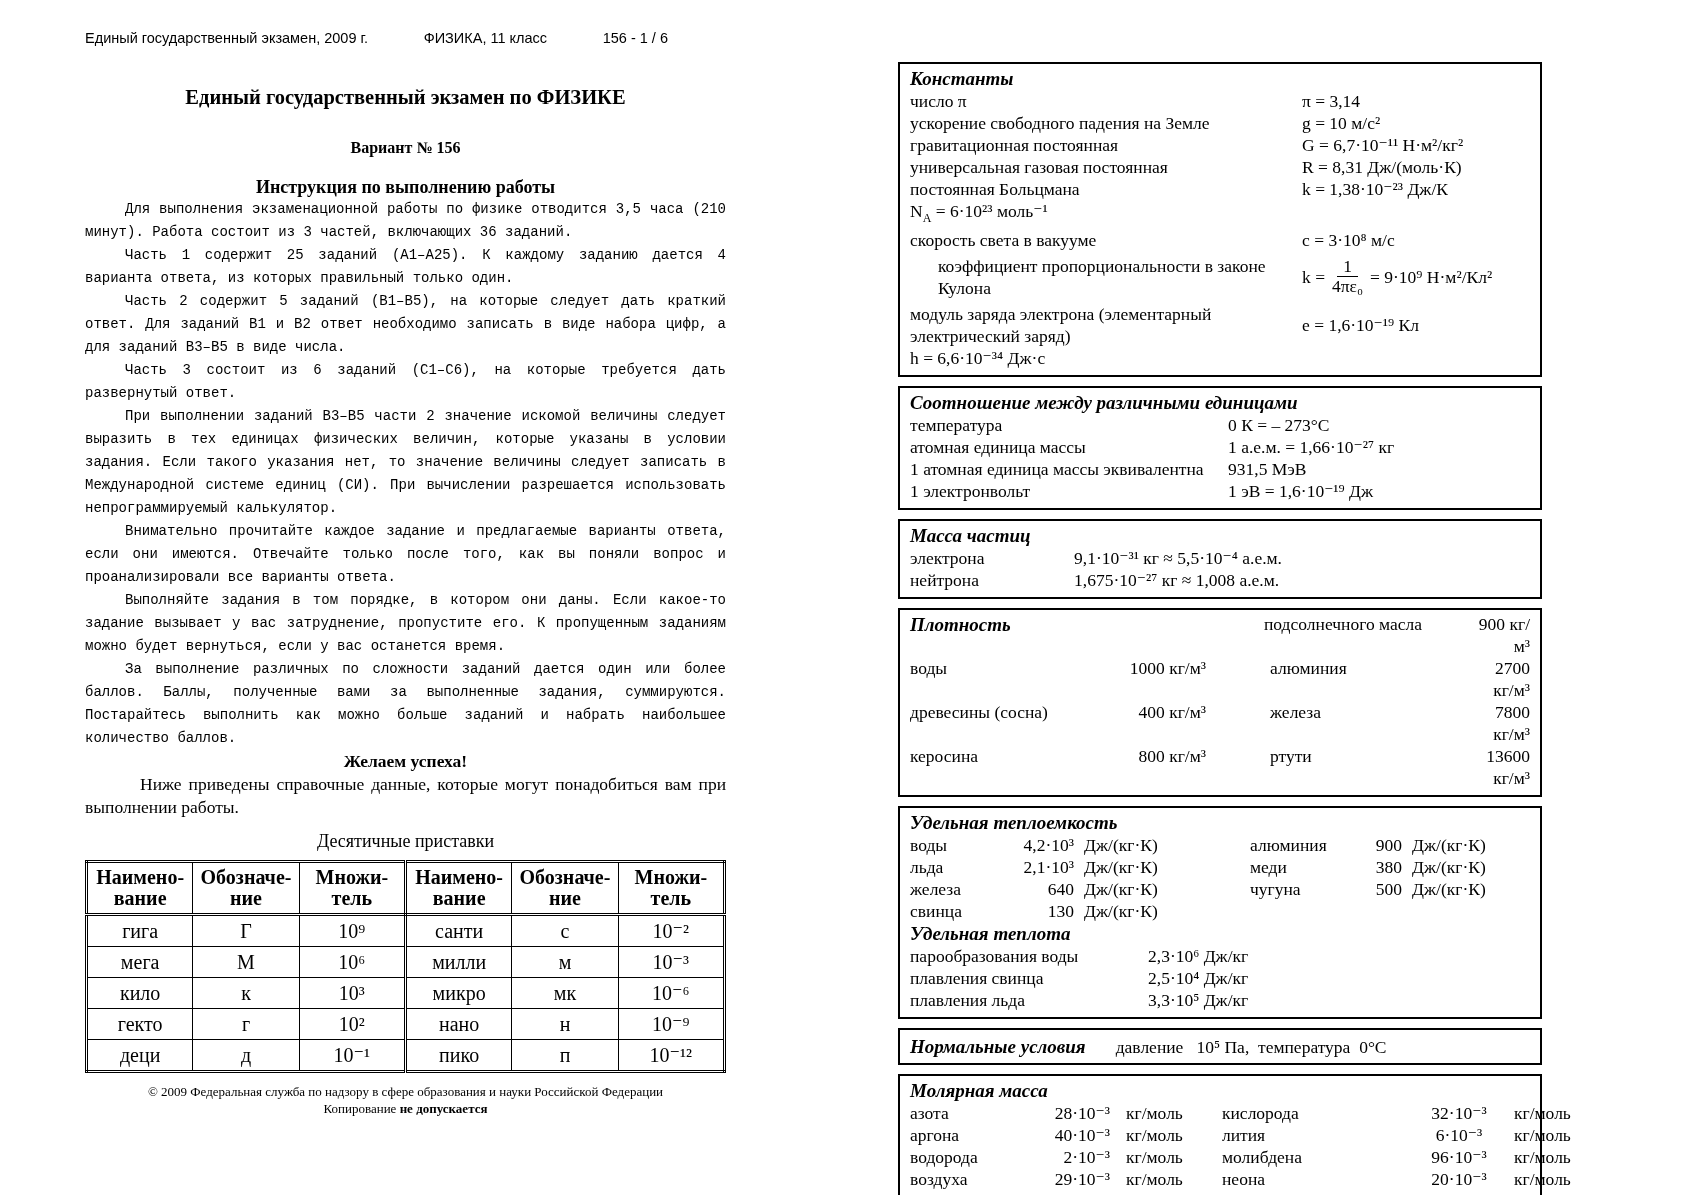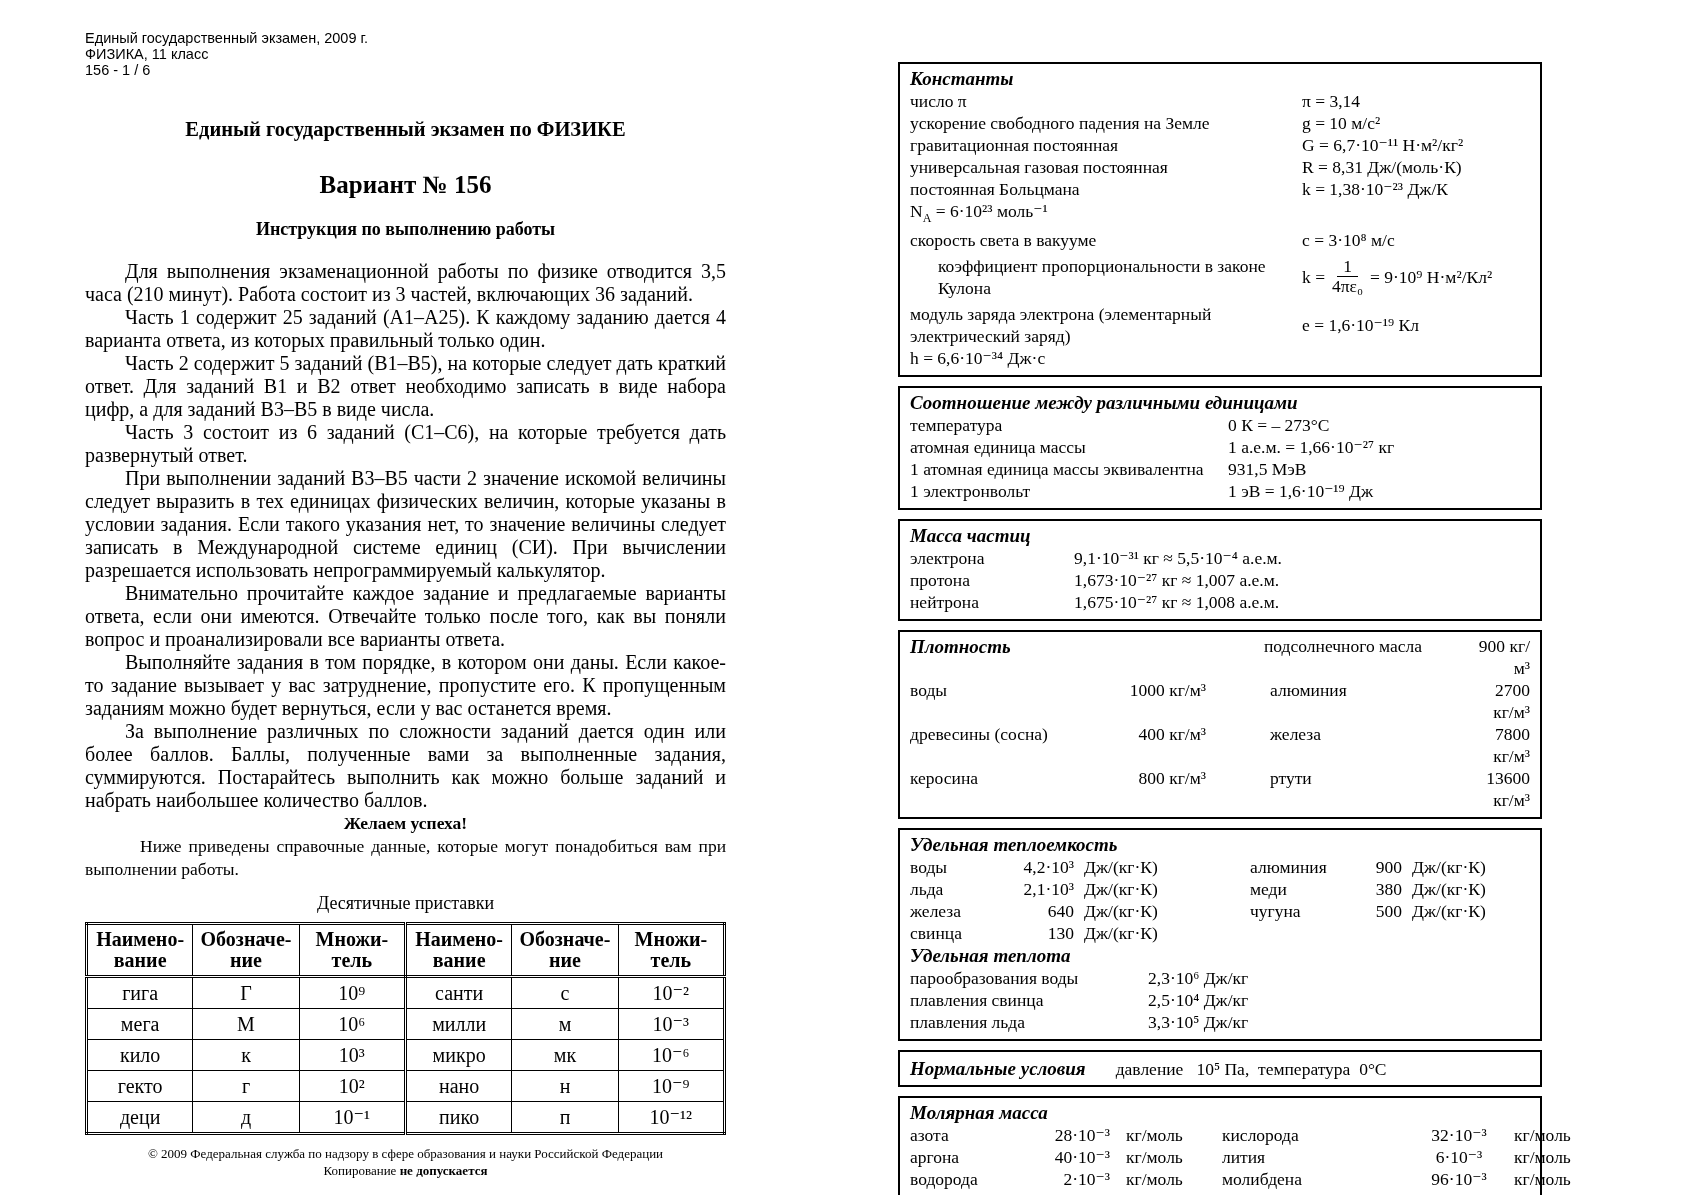--- a/index.html
+++ b/index.html
@@ -3,26 +3,26 @@
 <meta charset="utf-8">
 <style>
   html,body{margin:0;padding:0;}
   body{
     width:1691px;height:1195px;position:relative;background:#ffffff;color:#000;
     font-family:"Liberation Serif","DejaVu Serif",serif;overflow:hidden;
   }
   
   .left-page{position:absolute;left:85px;top:30px;width:641px;}
   .doc-header{display:flex;justify-content:space-between;align-items:baseline;
-    font-family:"Liberation Sans","DejaVu Sans",sans-serif;font-size:14.5px;flex-direction:column;}
+    font-family:"Liberation Sans","DejaVu Sans",sans-serif;font-size:14.5px;}
   .doc-header .hdr-right{margin-right:58px;}
   .main-title{text-align:center;font-weight:bold;font-size:20.5px;margin-top:40px;}
-  .variant{text-align:center;font-weight:bold;font-size:25px;margin-top:30px;}
+  .variant{text-align:center;font-weight:bold;font-size:16px;margin-top:30px;}
   .instr-head{text-align:center;font-weight:bold;font-size:18px;margin-top:20px;}
-  .paras{margin-top:20px;font-size:20px;line-height:23px;}
+  .paras{font-size:14px;line-height:23px;font-family:Liberation Mono, monospace;}
   .paras p{margin:0;text-indent:40px;text-align:justify;}
   .wish{text-align:center;font-weight:bold;font-size:17.5px;line-height:23px;}
   .closing{margin:0;text-indent:55px;text-align:justify;font-size:17.5px;line-height:23px;}
   .tbl-title{text-align:center;font-weight:normal;font-size:18px;margin-top:12px;}
   table.prefix-table{border-collapse:collapse;width:100%;margin-top:8px;text-align:center;}
   table.prefix-table th,table.prefix-table td{border:1px solid #000;font-size:20px;padding:1px 4px;}
   table.prefix-table{border:3px double #000;}
   table.prefix-table th{font-weight:bold;white-space:pre-line;line-height:21px;
     border-bottom:3px double #000;height:48px;width:16.66%;}
   table.prefix-table td{height:28px;}
@@ -244,24 +244,20 @@
     </div>
   </div>
 
   <div class="box particles">
     <div class="box-title">Масса частиц</div>
     <div class="kv">
       <span class="kv-label">электрона</span>
       <span class="kv-value">9,1·10⁻³¹ кг ≈ 5,5·10⁻⁴ а.е.м.</span>
     </div>
     <div class="kv">
-      <span class="kv-label">протона</span>
-      <span class="kv-value">1,673·10⁻²⁷ кг ≈ 1,007 а.е.м.</span>
-    </div>
-    <div class="kv">
       <span class="kv-label">нейтрона</span>
       <span class="kv-value">1,675·10⁻²⁷ кг ≈ 1,008 а.е.м.</span>
     </div>
   </div>
 
   <div class="box">
     <div class="dens-row">
       <span class="d-title box-title">Плотность</span>
       <span class="d-r-label">подсолнечного масла</span>
       <span class="d-r-val">900 кг/м³</span>

